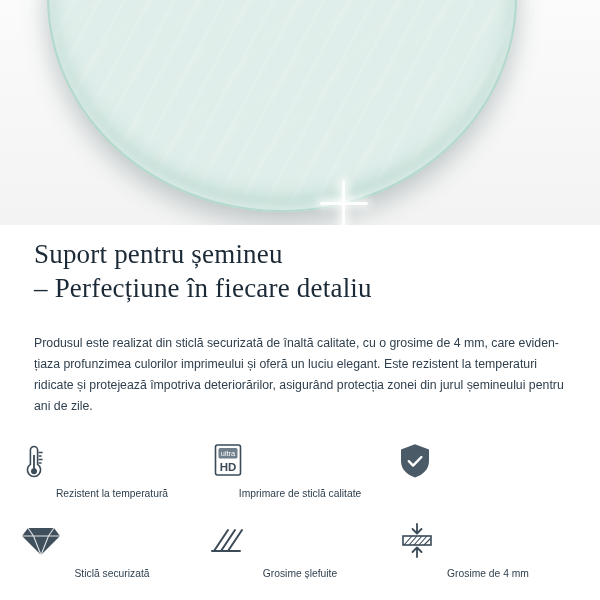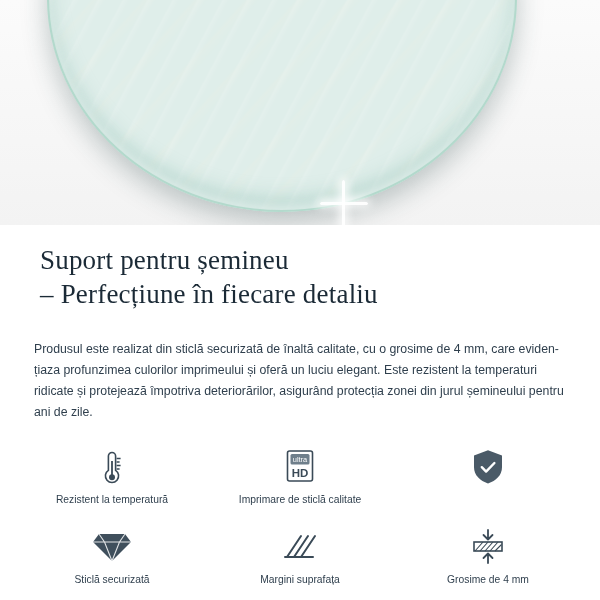--- a/index.html
+++ b/index.html
@@ -130,21 +130,21 @@
   .glint::after  { left: 2px; top: 24px; width: 48px; height: 3px; }
 
   
   .content {
     position: absolute;
     left: 0;
     top: 225px;
     width: 600px;
   }
   .headline {
-    margin: 6px;
+    margin: 0;
     padding: 12px 34px 0 34px;
     font-family: "Liberation Serif", serif;
     font-size: 27px;
     line-height: 34px;
     font-weight: 400;
     color: #1b2a36;
     letter-spacing: 0.2px;
   }
   .headline .line2 { display: block; }
   .body-copy {
@@ -166,21 +166,20 @@
     justify-items: center;
   }
   .feature {
     width: 185px;
     text-align: center;
   }
   .feature-icon {
     height: 44px;
     display: flex;
     align-items: center;
-    justify-content: center;
   }
   .feature-label {
     margin-top: 4px;
     font-size: 10.3px;
     color: #2f3f4d;
     line-height: 14px;
   }
   svg { display: block; }
 </style>
 </head>
@@ -255,21 +254,21 @@
 
       <div class="feature">
         <div class="feature-icon">
           <svg width="38" height="34" viewBox="0 0 38 34" stroke="#3a4a57" stroke-width="2" stroke-linecap="round">
             <path d="M6 27 L20 6"></path>
             <path d="M13 27 L27 6"></path>
             <path d="M20 27 L34 6"></path>
             <path d="M4 27 H32" stroke-width="2"></path>
           </svg>
         </div>
-        <div class="feature-label">Margini suprafața</div>
+        <div class="feature-label">Grosime șlefuite</div>
       </div>
 
       <div class="feature">
         <div class="feature-icon">
           <svg width="42" height="40" viewBox="0 0 42 40">
             <path d="M21 3 V11 M16.5 8 L21 12.5 L25.5 8" fill="none" stroke="#3a4a57" stroke-width="1.8" stroke-linecap="round" stroke-linejoin="round"></path>
             <rect x="7" y="15" width="28" height="9" fill="none" stroke="#3a4a57" stroke-width="1.6"></rect>
             <path d="M8 24 L16 15 M13 24 L21 15 M18 24 L26 15 M23 24 L31 15 M28 24 L34.5 17.5" stroke="#3a4a57" stroke-width="1.1"></path>
             <path d="M21 36 V28 M16.5 31 L21 26.5 L25.5 31" fill="none" stroke="#3a4a57" stroke-width="1.8" stroke-linecap="round" stroke-linejoin="round"></path>
           </svg>

